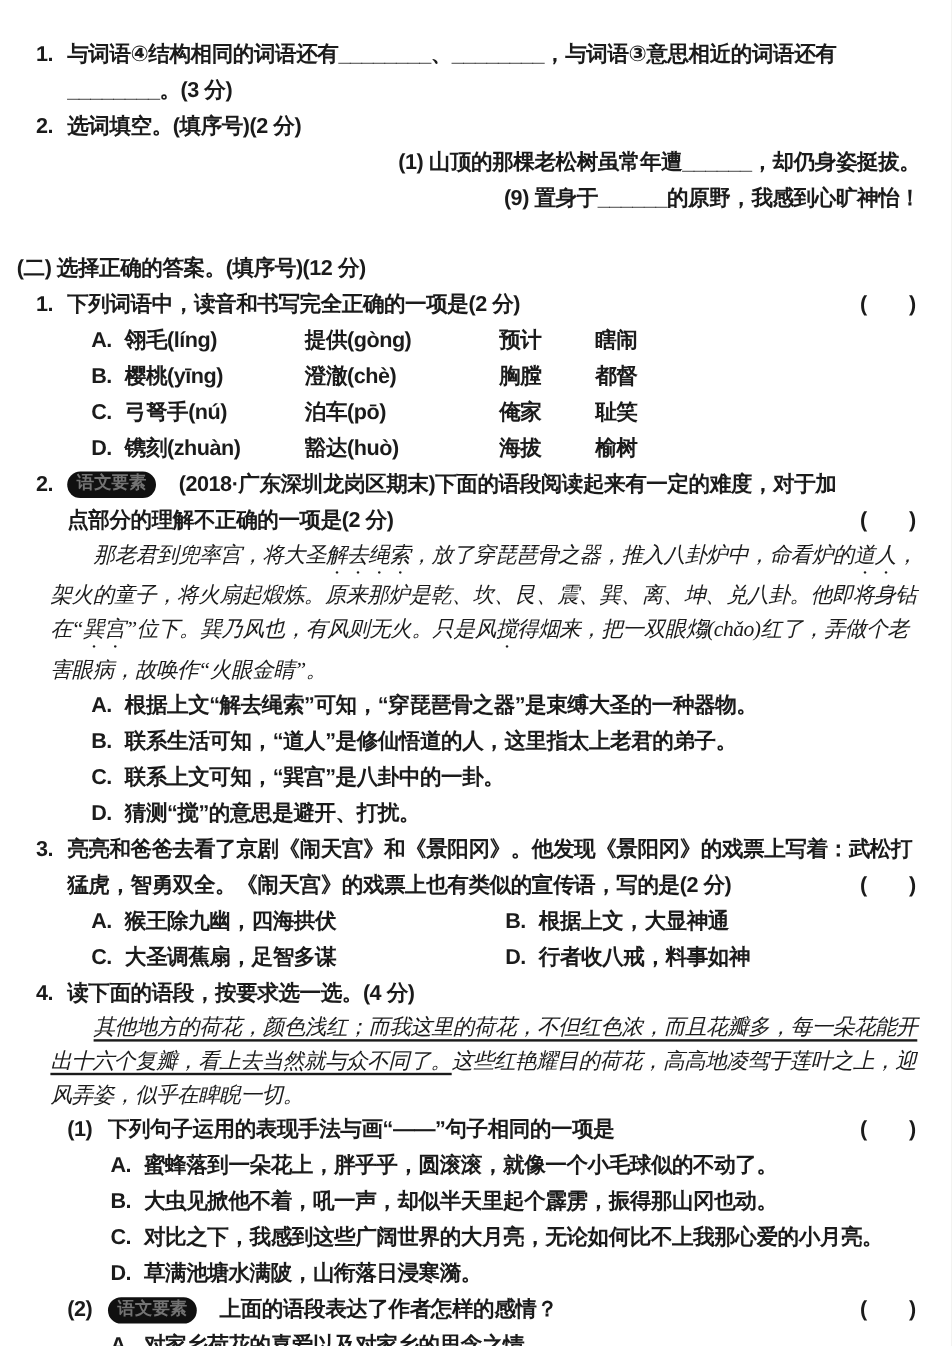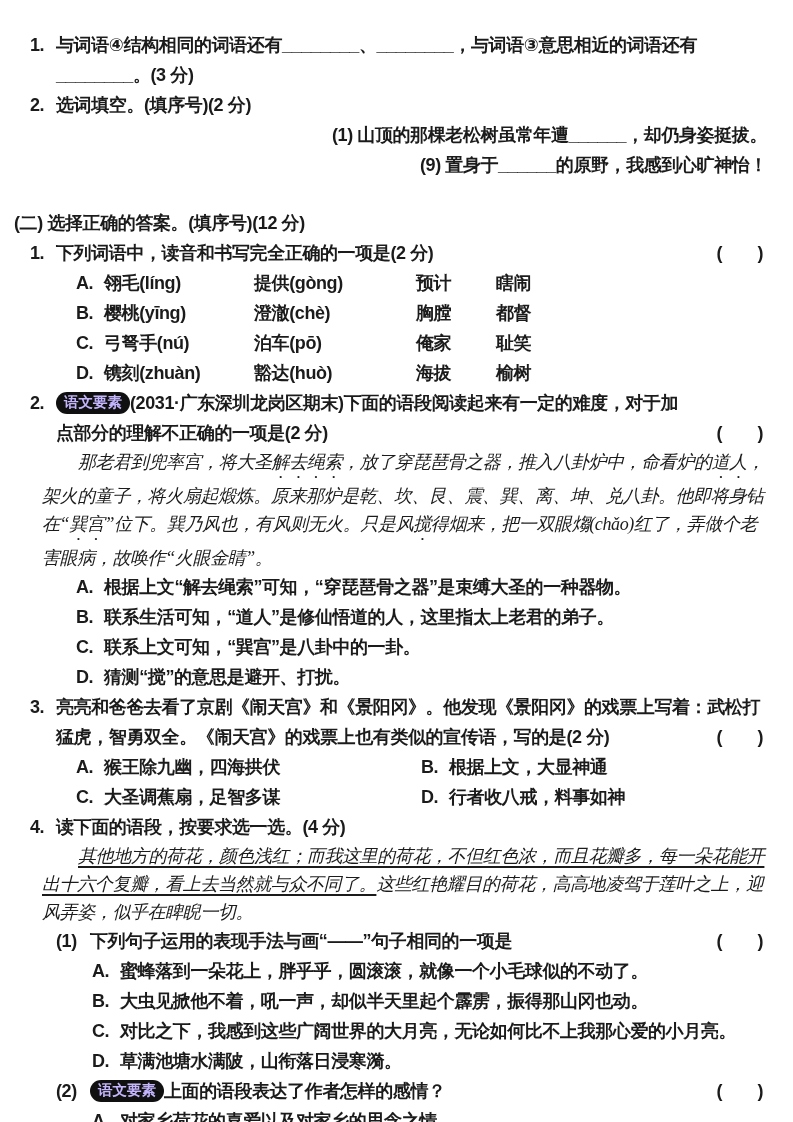--- a/index.html
+++ b/index.html
@@ -40,27 +40,27 @@
   .ul{text-decoration:underline;text-underline-offset:4px;text-decoration-thickness:1.5px;}
   .dot{
     -webkit-text-emphasis:filled dot;
     -webkit-text-emphasis-position:under;
     text-emphasis:filled dot;
     text-emphasis-position:under right;
   }
   .badge{
     display:inline-block;
     background:#101010;
-    color:#c4b5fd;
+    color:#737373;
     font-size:14.5px;
     font-style:normal;
     line-height:21px;
     padding:0 8px 1px;
     border-radius:11px;
-    margin-right:0;
+    margin-right:19px;
     transform:translateY(-2px);
     letter-spacing:0;
   }
   .twocol{display:flex;}
   .twocol .colA{flex:none;width:345px;display:flex;}
   .twocol .colB{display:flex;}
 </style>
 </head>
 <body>
 
@@ -118,21 +118,21 @@
   <div class="row opt">
     <span class="optlabel">D.</span>
     <span class="c1col1">镌刻(zhuàn)</span>
     <span class="c1col2">豁达(huò)</span>
     <span class="c1col3">海拔</span>
     <span class="c1col4">榆树</span>
   </div>
 
   <div class="row">
     <span class="qnum">2.</span>
-    <span><span class="badge">语文要素</span><span>(2031·广东深圳龙岗区期末)下面的语段阅读起来有一定的难度，对于加</span></span>
+    <span><span class="badge">语文要素</span><span>(2018·广东深圳龙岗区期末)下面的语段阅读起来有一定的难度，对于加</span></span>
   </div>
   <div class="row cont">
     <span>点部分的理解不正确的一项是(2 分)</span>
     <span class="brk">(　　)</span>
   </div>
   <div class="passage">
     <span>那老君到兜率宫，将大圣</span><span class="dot">解去绳索</span><span>，放了穿琵琶骨之器，推入八卦炉中，命看炉的</span><span class="dot">道人</span><span>，架火的童子，将火扇起煅炼。原来那炉是乾、坎、艮、震、巽、离、坤、兑八卦。他即将身钻在“</span><span class="dot">巽宫</span><span>”位下。巽乃风也，有风则无火。只是风</span><span class="dot">搅</span><span>得烟来，把一双眼煼(chǎo)红了，弄做个老害眼病，故唤作“火眼金睛”。</span>
   </div>
   <div class="row opt">
     <span class="optlabel">A.</span>

